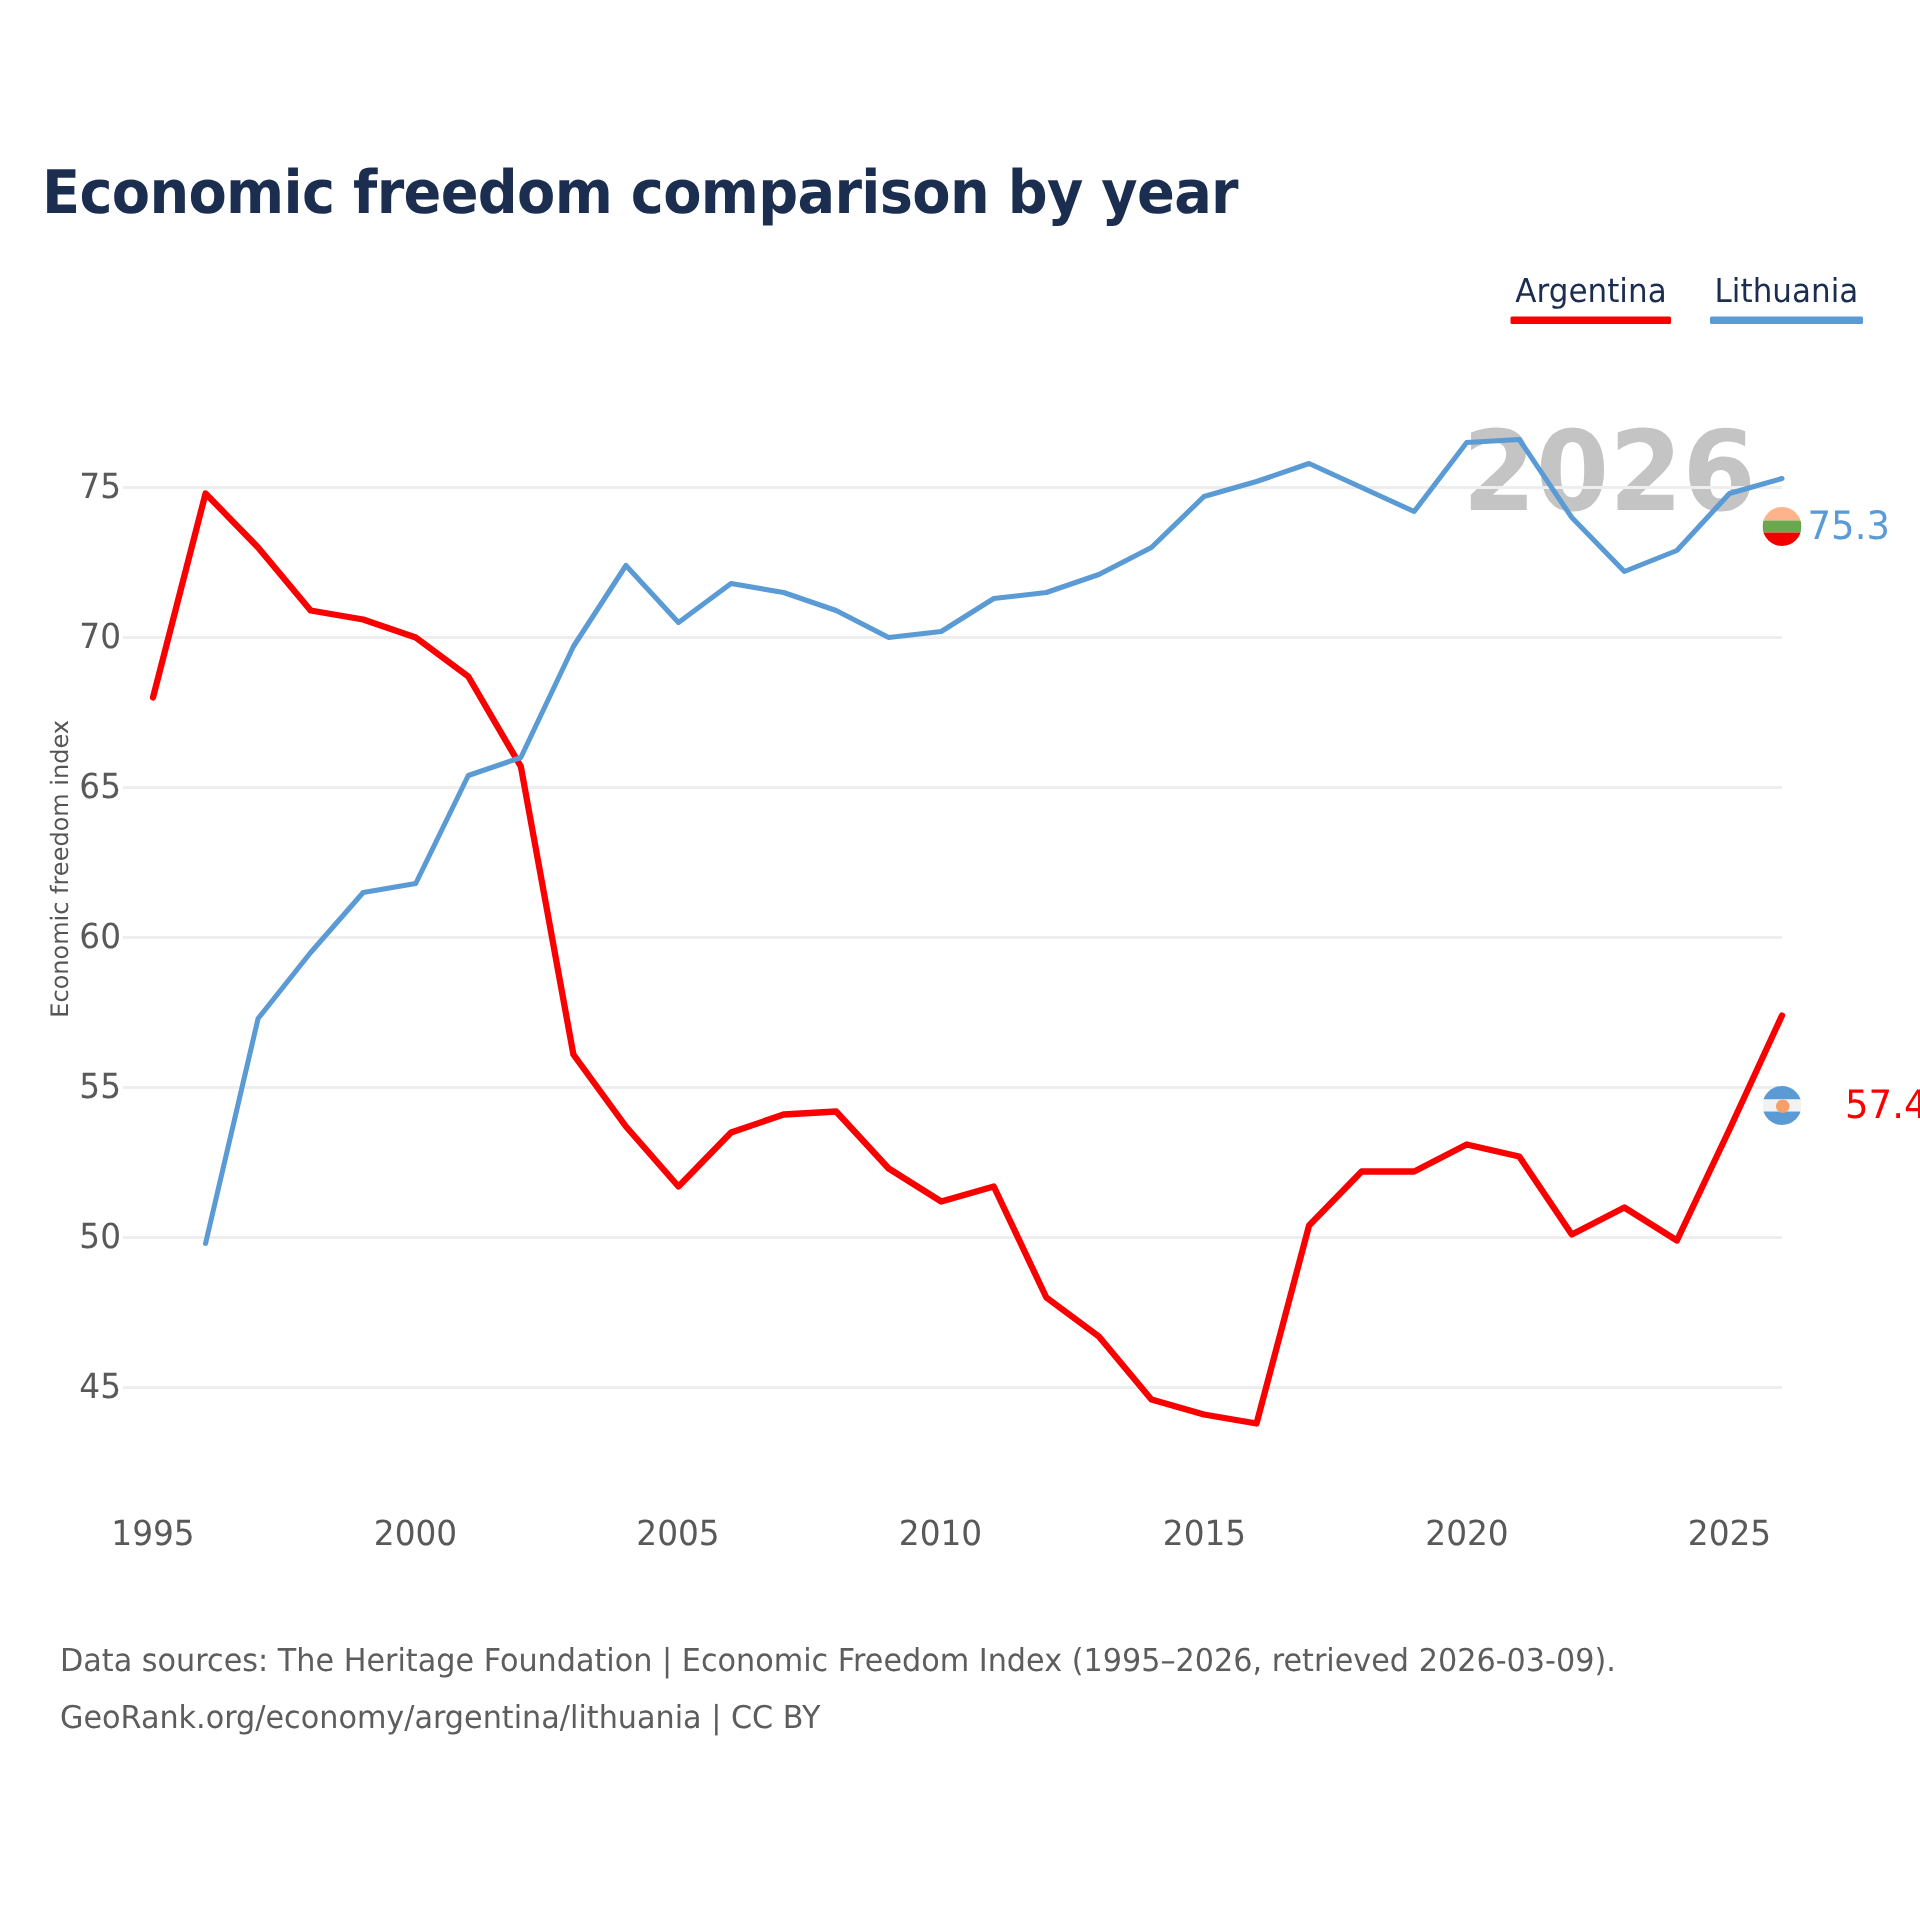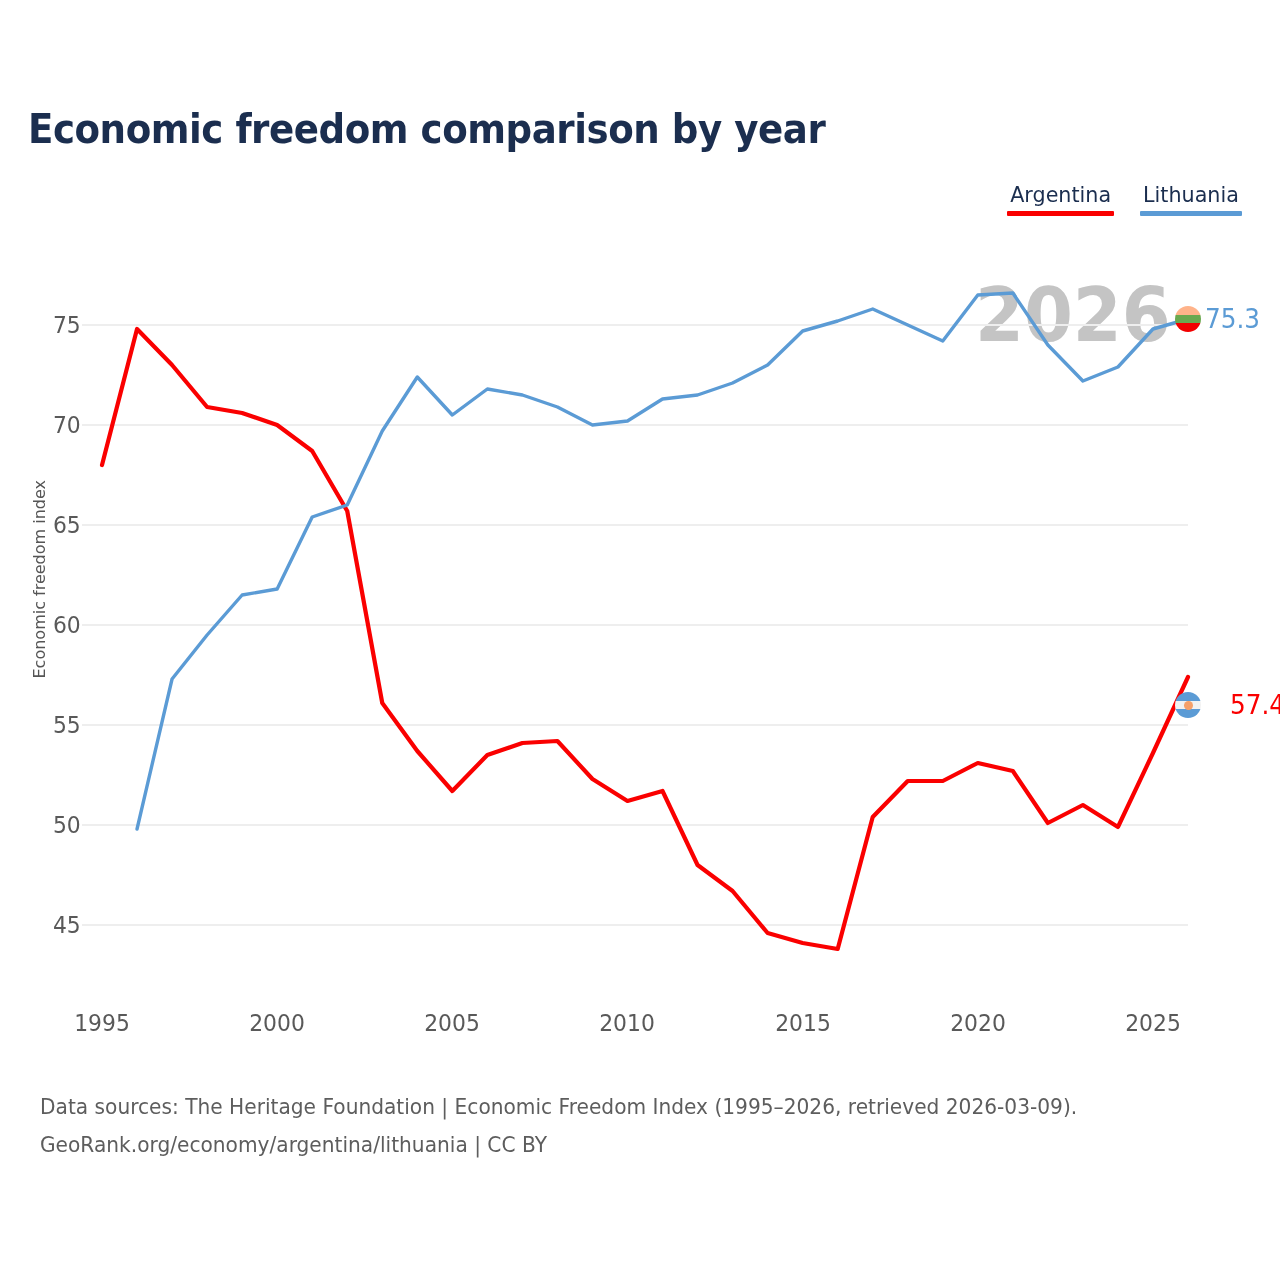--- a/index.html
+++ b/index.html
@@ -118,20 +118,21 @@
     white-space: nowrap;
     transform: translateX(-50%) scaleX(0.95);
   }
 
   .endpoint {
     position: absolute;
     display: flex;
     align-items: center;
     gap: 4px;
     transform: translateY(-50%);
+    margin-top: 32px;
   }
   .flag-dot {
     width: 26px;
     height: 26px;
     border-radius: 50%;
     overflow: hidden;
     position: relative;
     flex: none;
   }
   .flag-lt .s1 { position:absolute; left:0; top:0; width:100%; height:33.34%; background:#ffb38a; }

